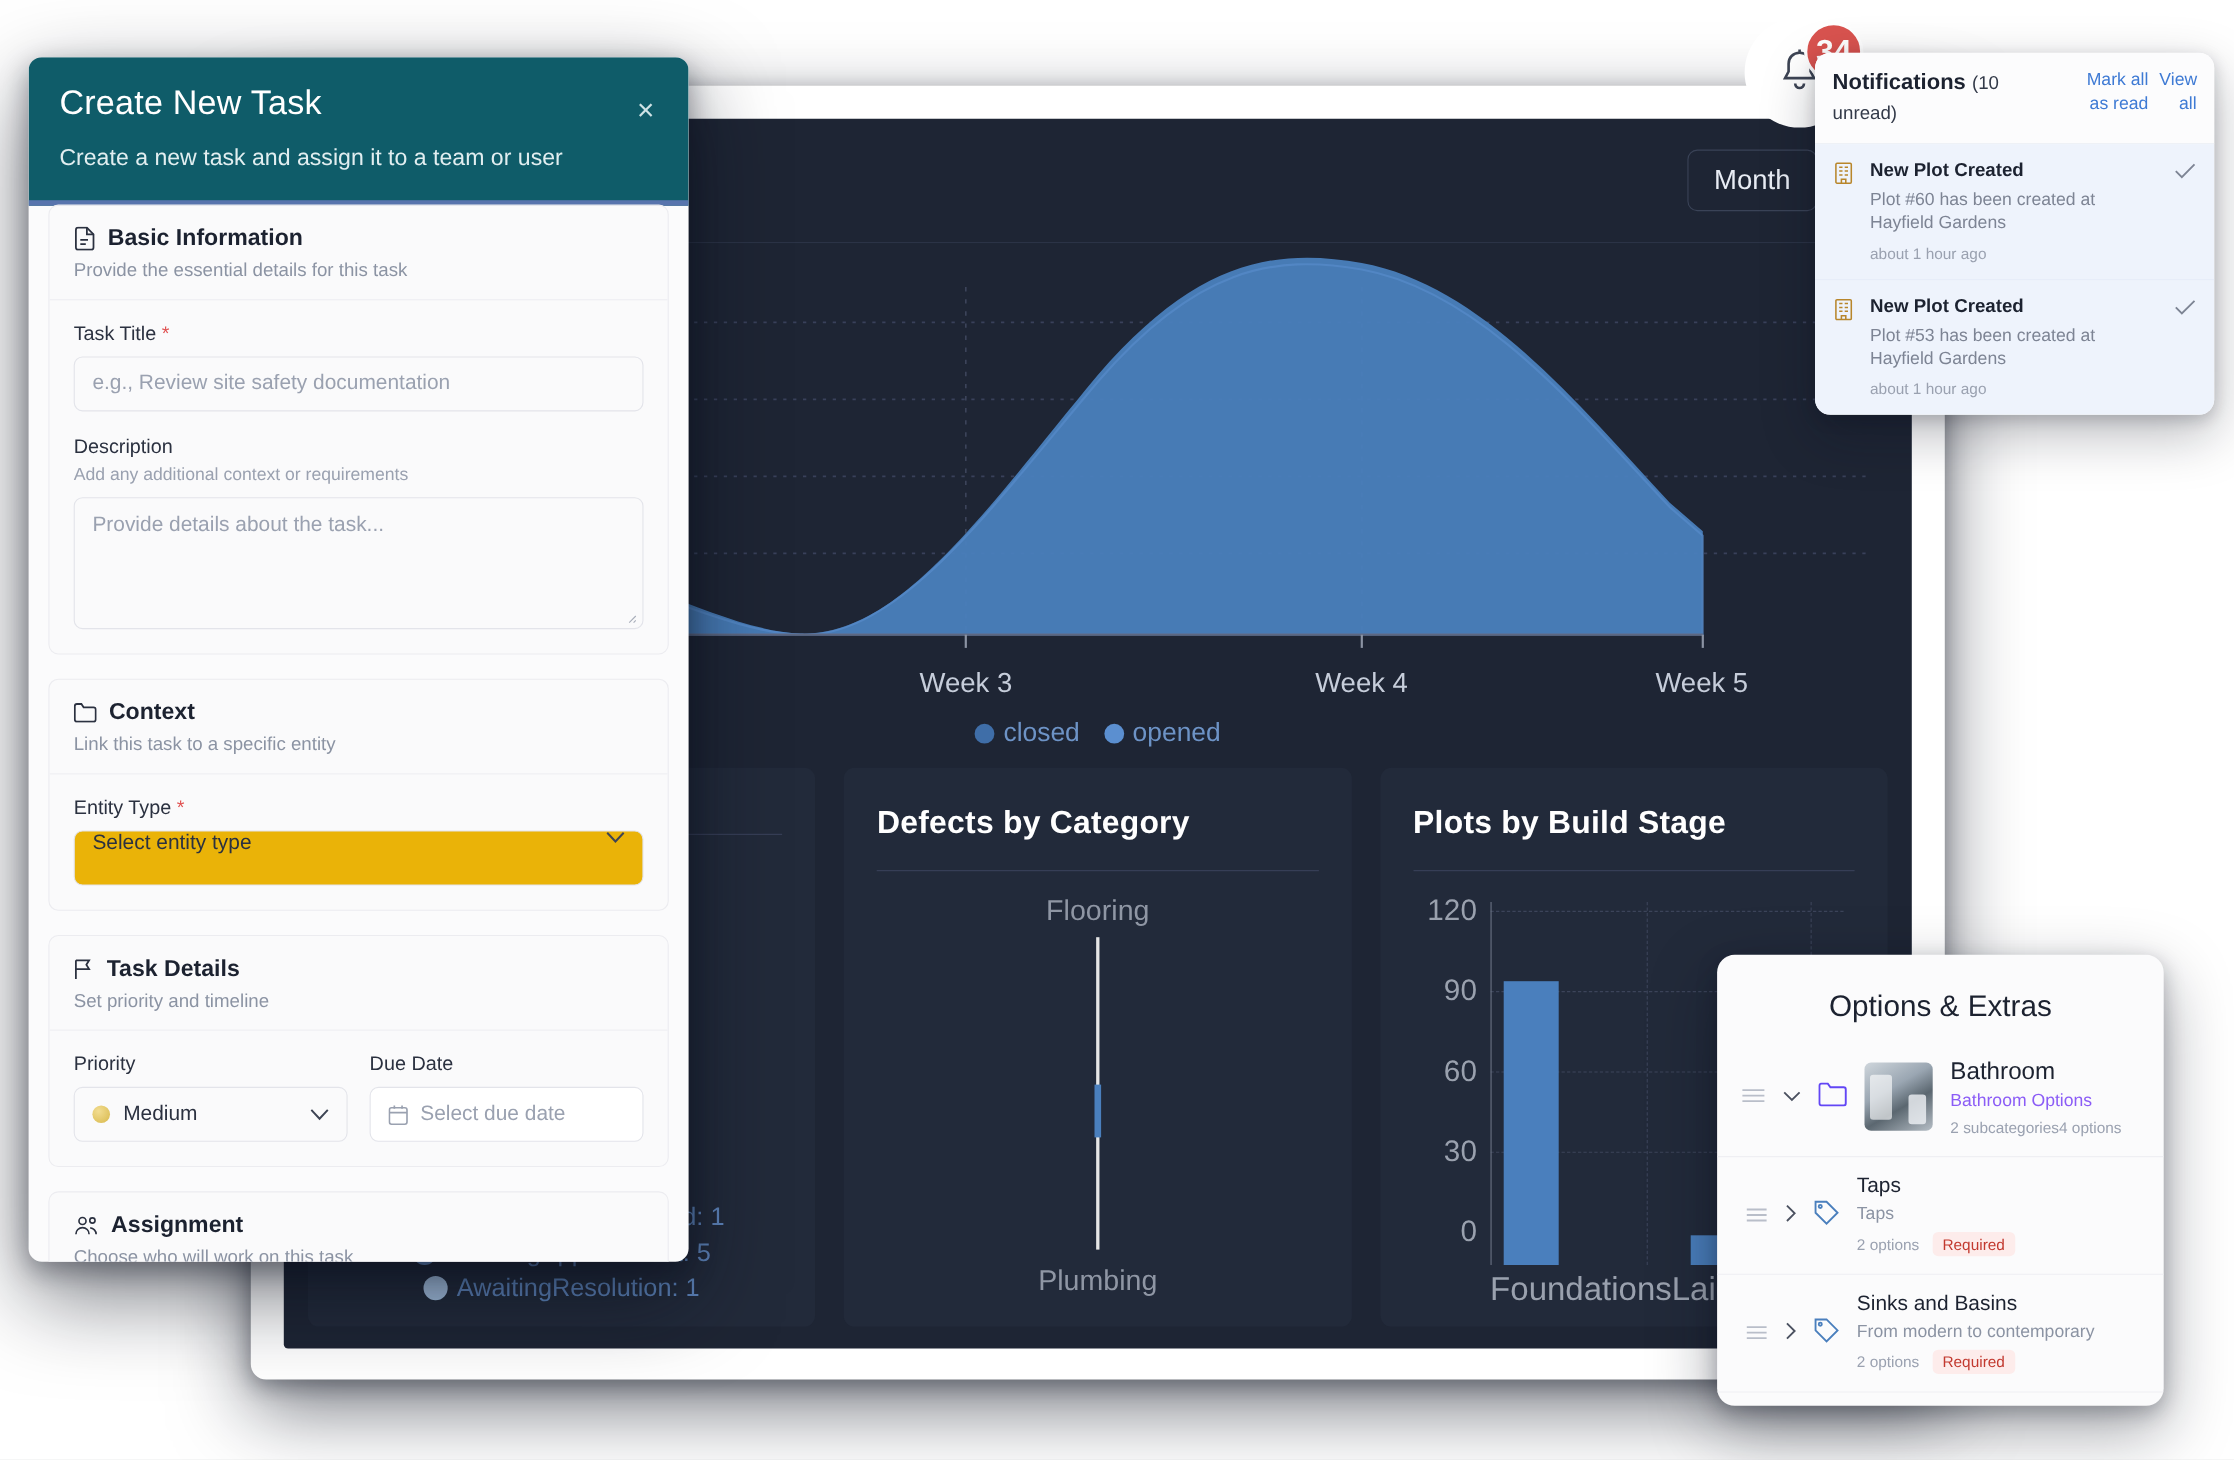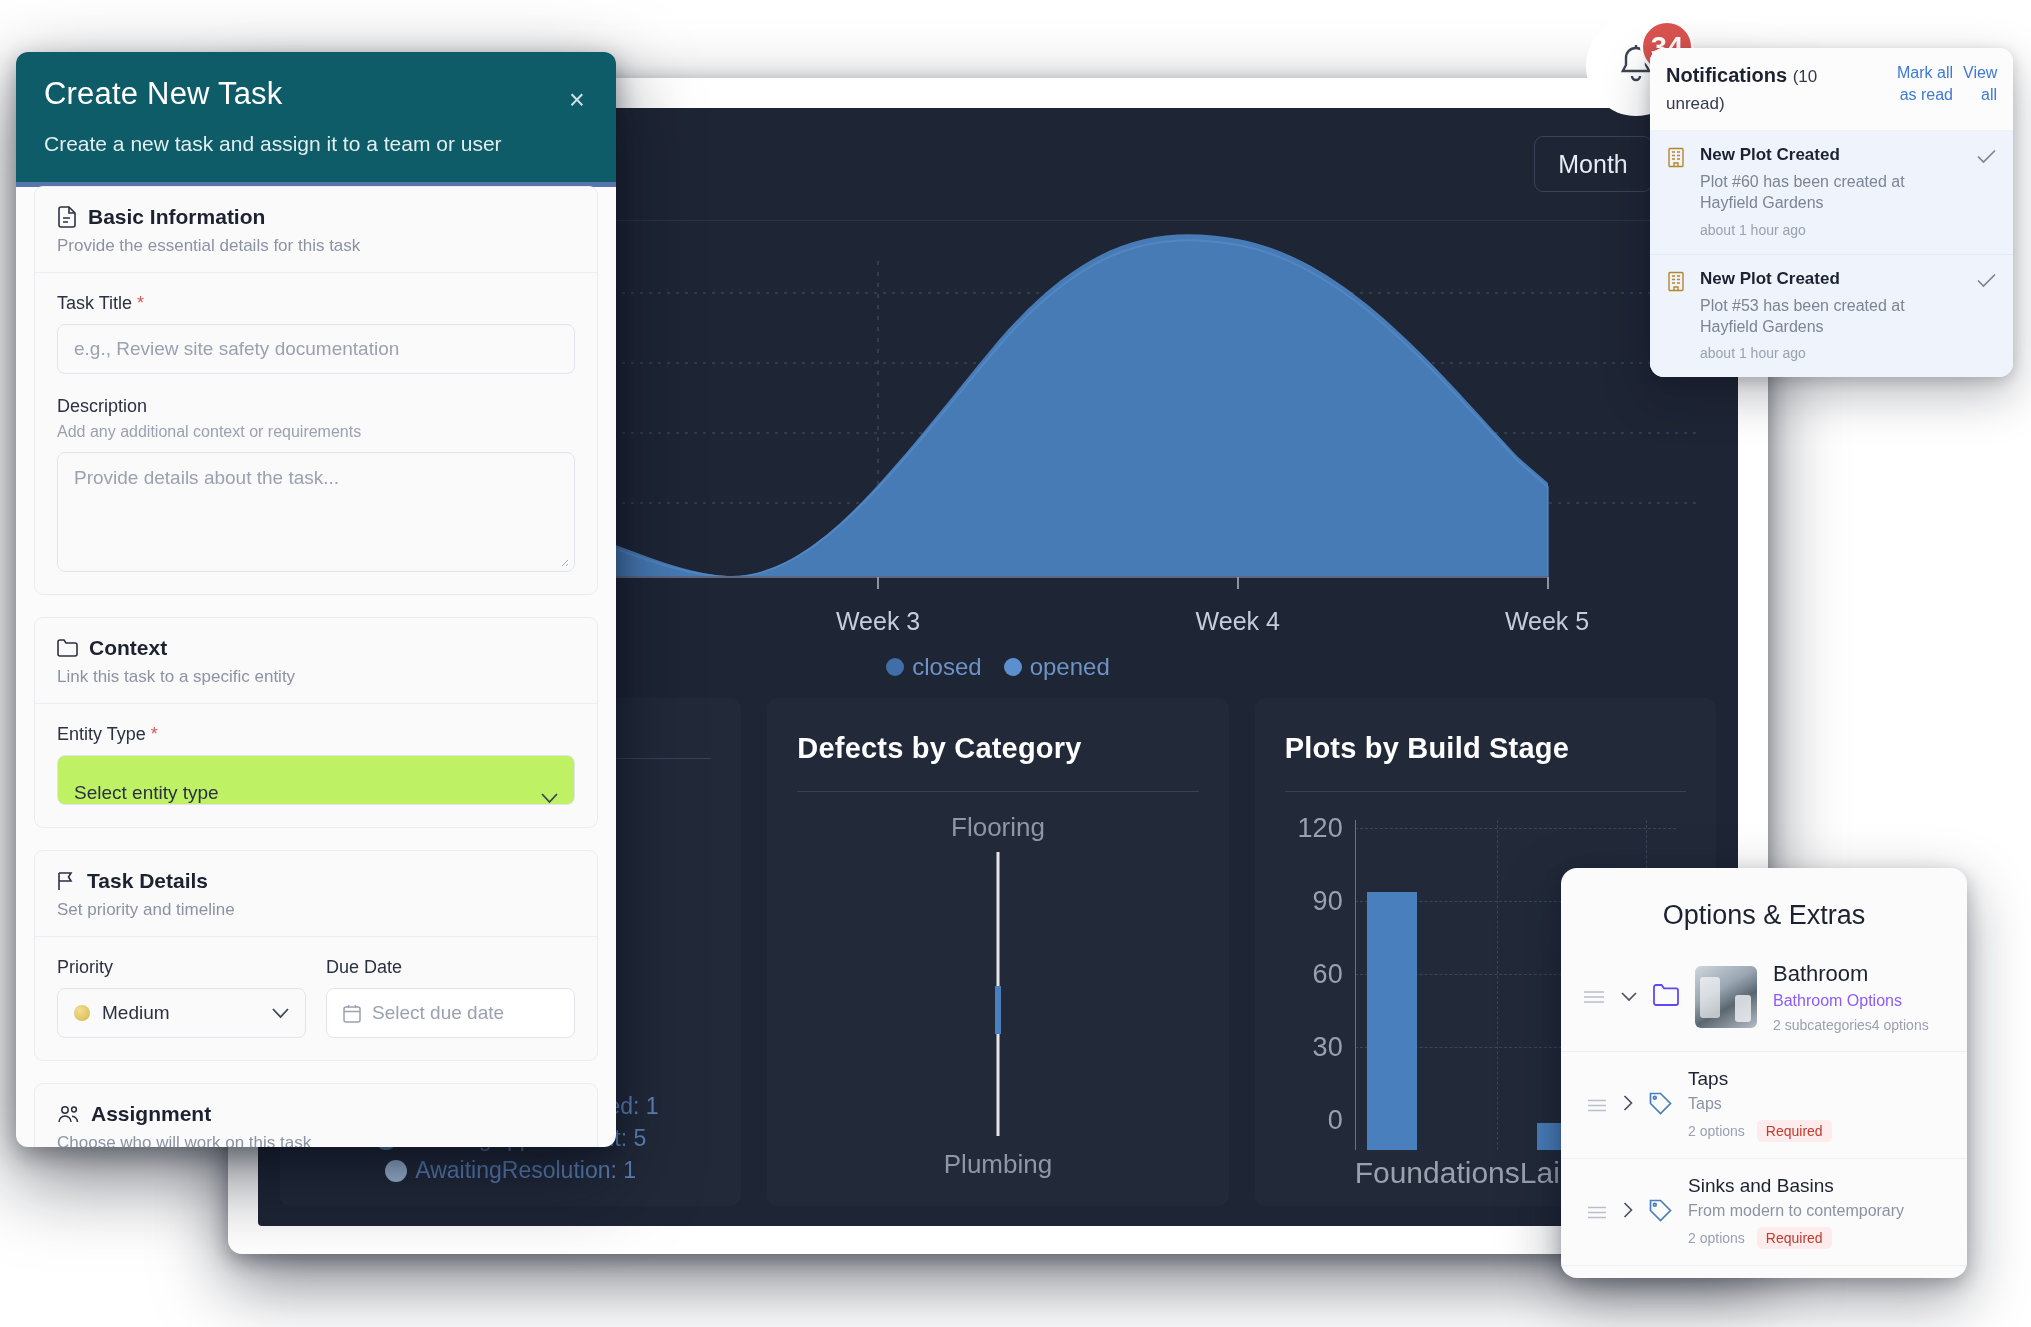--- a/index.html
+++ b/index.html
@@ -113,21 +113,21 @@
   .bars-vgrid { position:absolute; top:0; bottom:0; width:0; border-left:1px dashed #3c445a; }
   .bar {
     position:absolute; bottom:0; background:#4a7fbd;
   }
   .bars-xlabel {
     position:absolute; left:70px; top:336px; color:#9aa1ae; font-size:30px; white-space:nowrap;
   }
 
   
   .modal {
-    position:absolute; left:16px; top:52px; width:600px; height:1095px;
+    position:absolute; left:26px; top:52px; width:600px; height:1095px;
     background:#fbfbfc; border-radius:12px; overflow:hidden;
     box-shadow: 0 30px 80px rgba(8,12,26,0.55), 0 8px 24px rgba(8,12,26,0.35);
   }
   .modal-header {
     background:#0f5c69; color:#fff; padding: 24px 28px 26px 28px; position:relative;
     border-bottom: 5px solid #5874ad;
   }
   .modal-title { font-size:31px; font-weight:400; letter-spacing:0.2px; }
   .modal-sub { font-size:21px; margin-top:20px; color:#e1eef0; font-weight:400; }
   .modal-close {
@@ -160,22 +160,22 @@
     width:100%; height:120px; border:1px solid #e3e4ea; border-radius:8px;
     background:#fafafb; padding: 14px 16px; font-size:19px; color:#9aa1b0;
     position:relative;
   }
   .resize-grip {
     position:absolute; right:5px; bottom:4px; width:12px; height:12px;
     color:#a8aeba; font-size:13px; line-height:12px;
   }
   .select-box {
     width:100%; height:50px; border:1px solid #e3e4ea; border-radius:8px;
-    background:#bef264; padding: 0 16px; font-size:19px; color:#2b3140;
-    display:flex; align-items:flex-end; justify-content:space-between;gap:16px;
+    background:#eab308; padding: 0 16px; font-size:19px; color:#2b3140;
+    display:flex; align-items:flex-start; justify-content:space-between;gap:16px;
   }
   .two-col { display:flex; gap:20px; }
   .two-col > div { flex:1 1 0; }
   .priority-box {
     height:50px; border:1px solid #e3e4ea; border-radius:8px; background:#fafafb;
     display:flex; align-items:center; justify-content:space-between; padding: 0 16px;
     font-size:19px; color:#2b3140;
   }
   .prio-dot { width:16px; height:16px; border-radius:50%;
     background: radial-gradient(circle at 35% 32%, #f2dd92, #d8b84a); display:inline-block; }

